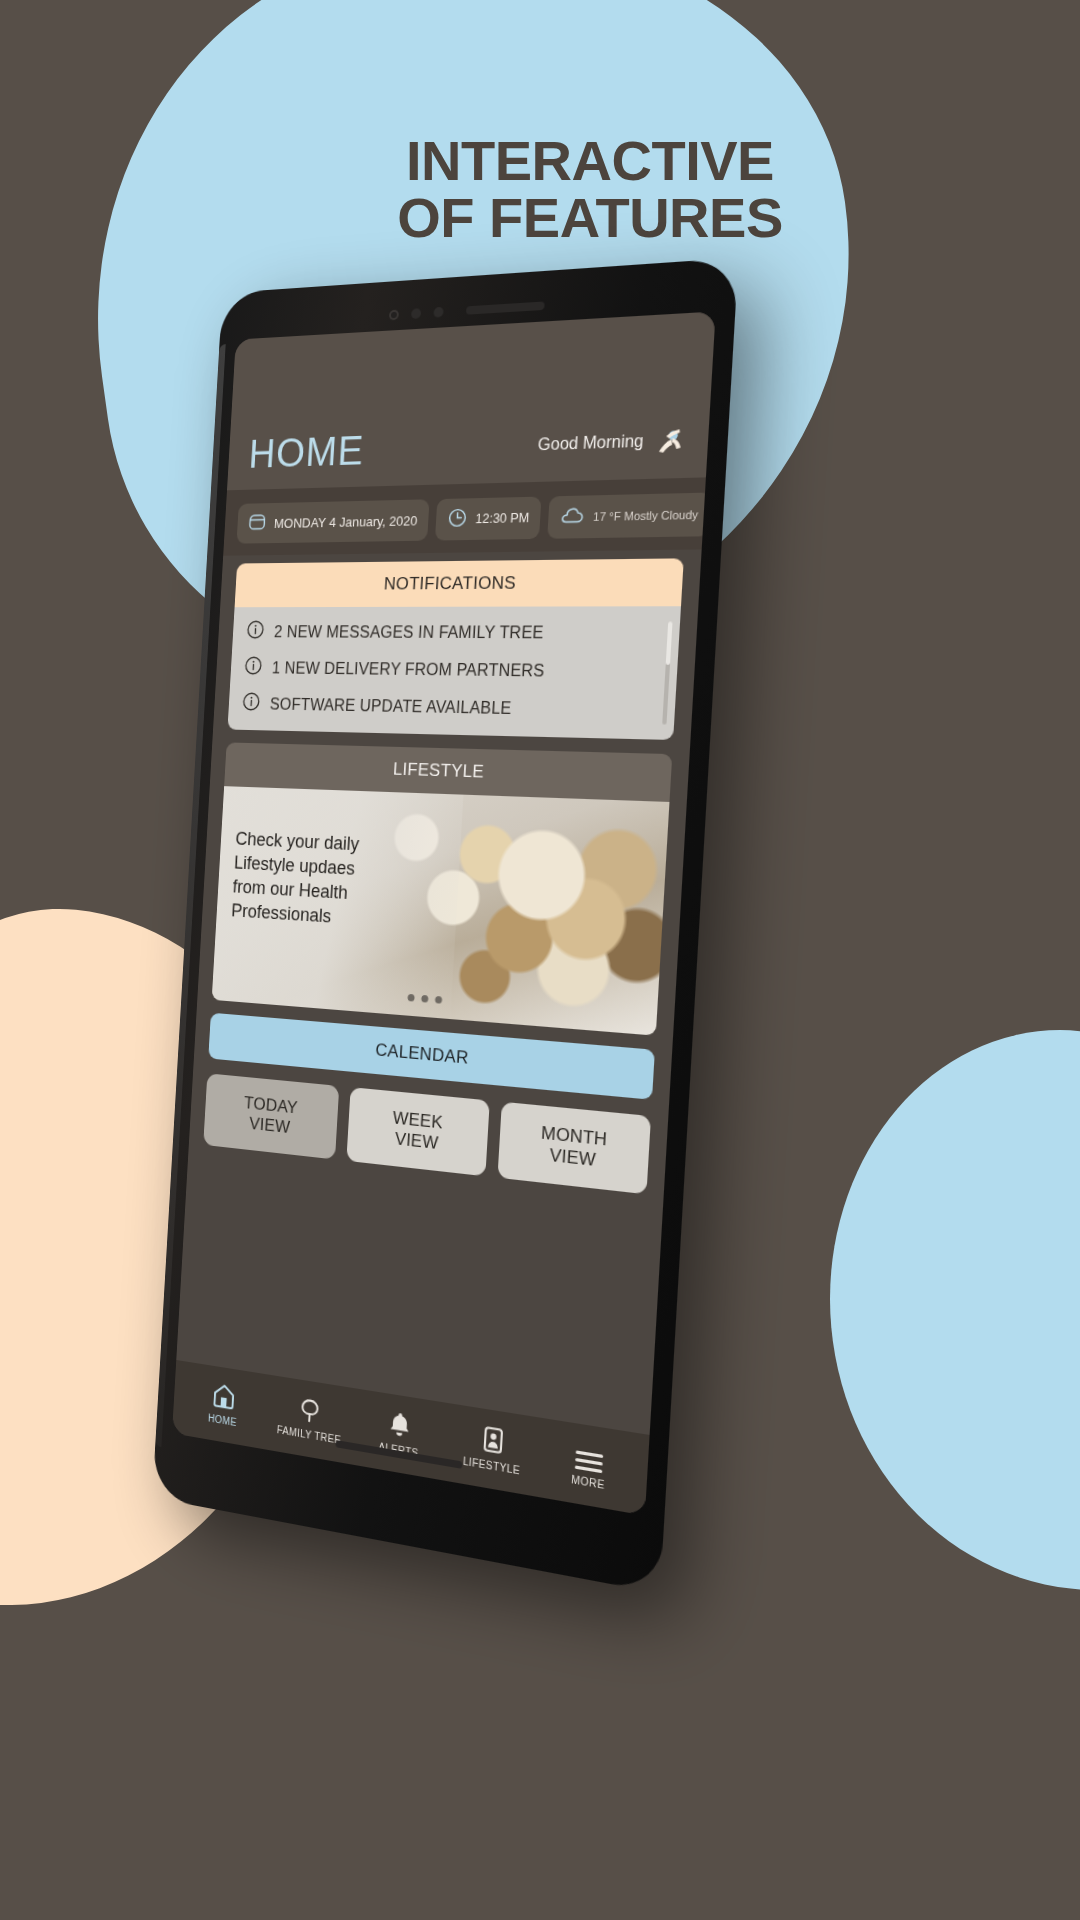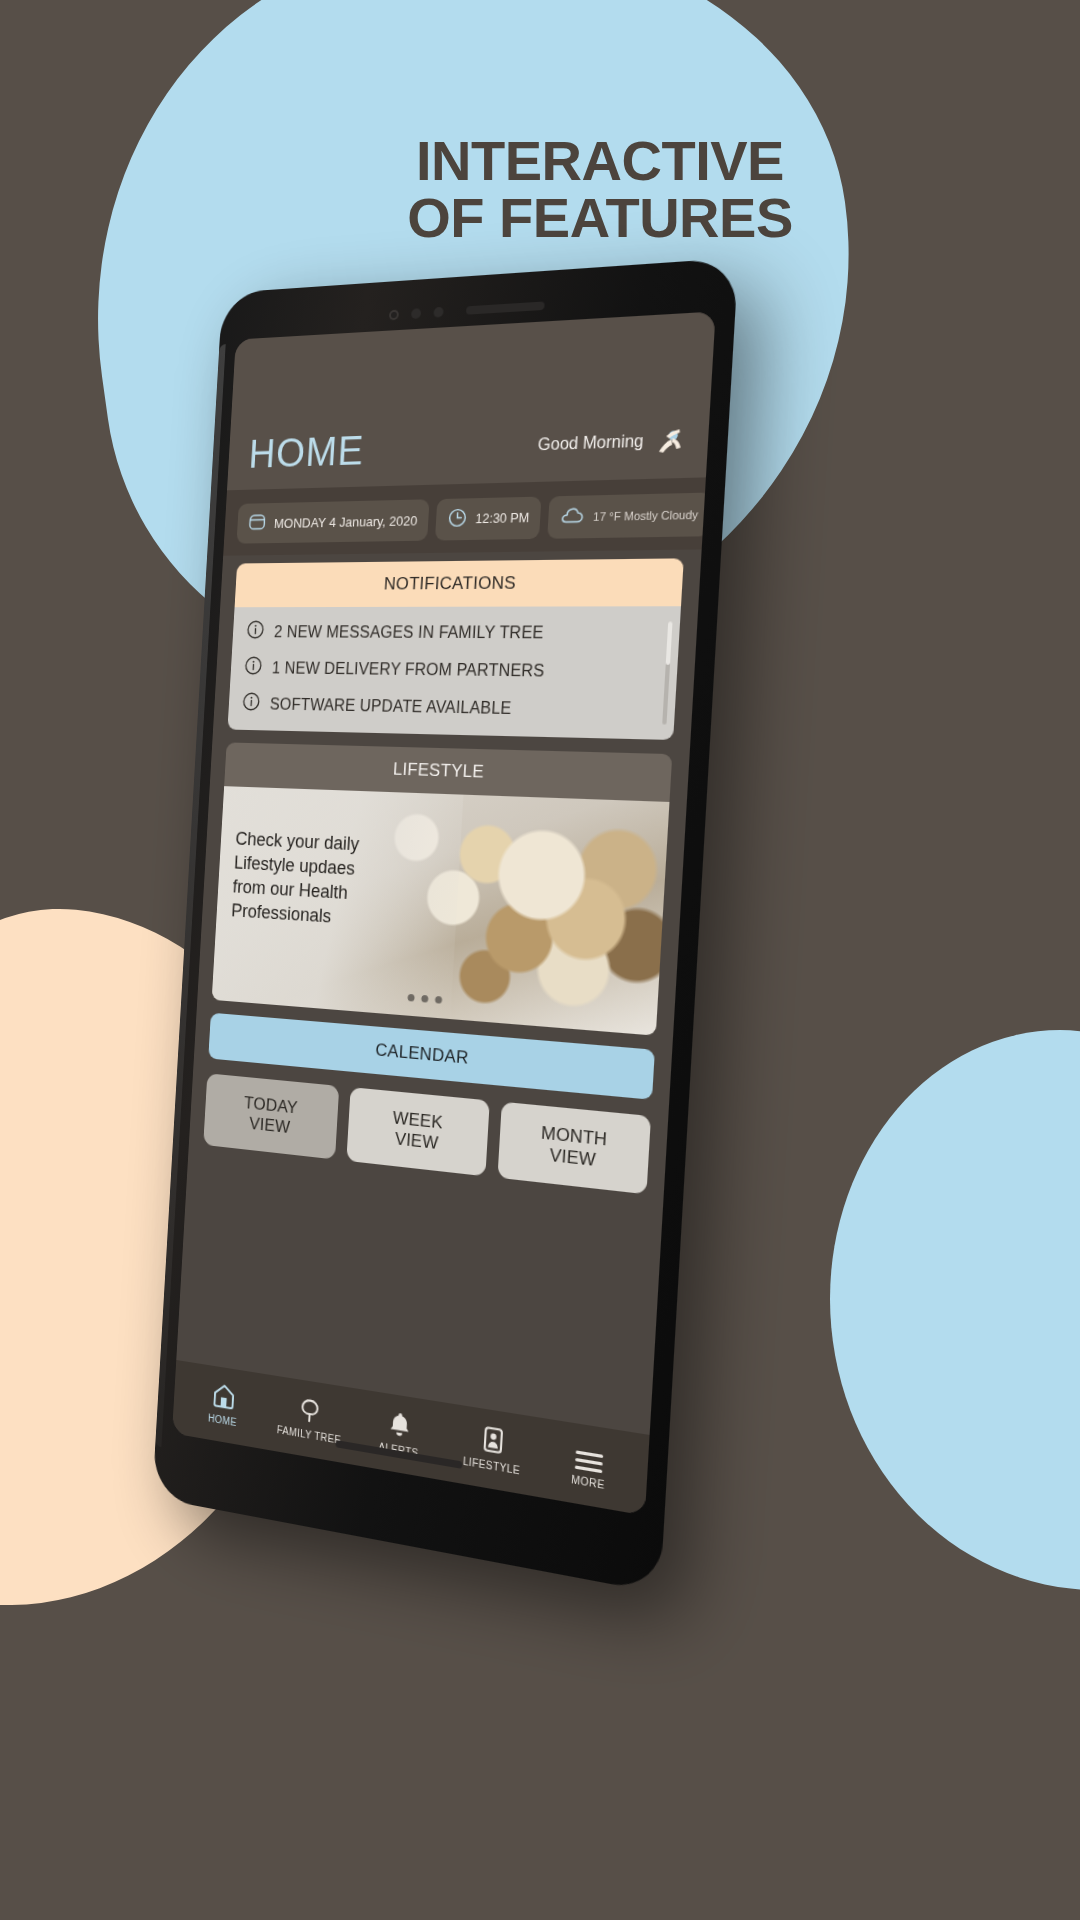--- a/index.html
+++ b/index.html
@@ -27,21 +27,21 @@
   .blob-peach{
     left:-200px; bottom:310px; width:520px; height:700px;
     background:#fde0c2;
     border-radius:46% 54% 58% 42% / 52% 48% 52% 48%;
     transform:rotate(6deg);
   }
 
   
   .headline{
     position:absolute;
-    top:132px; left:10px; width:995px;
+    top:132px; left:0; width:995px;
     text-align:center;
     padding-left:185px;
     color:#4c443d;
     font-weight:bold;
     font-size:56px;
     line-height:1.02;
     letter-spacing:-0.5px;
     z-index:5;
   }
   .headline div{ white-space:nowrap; }

